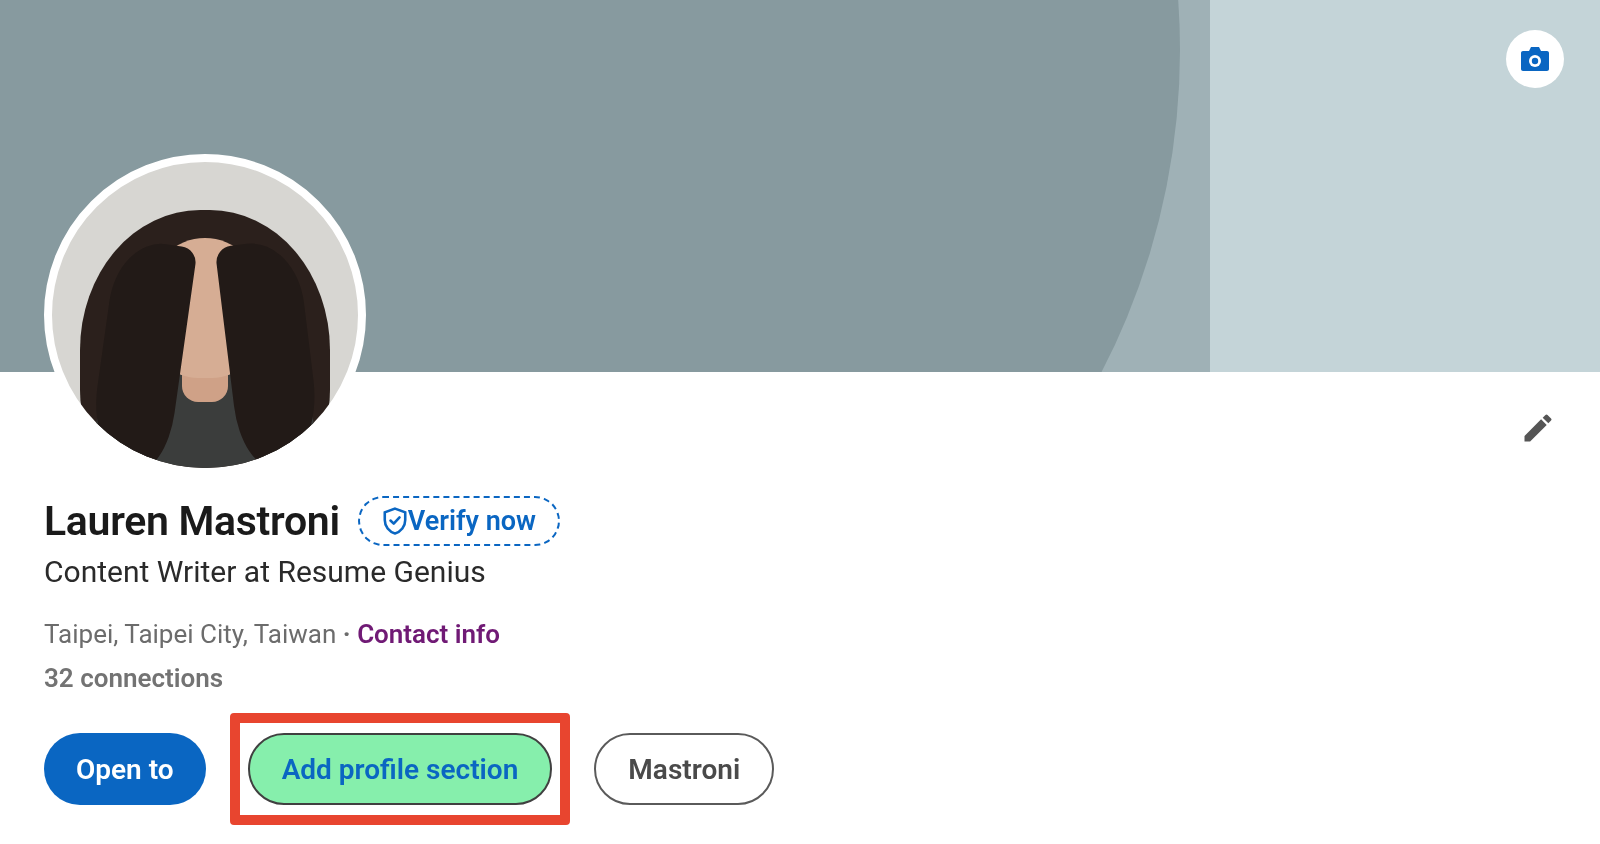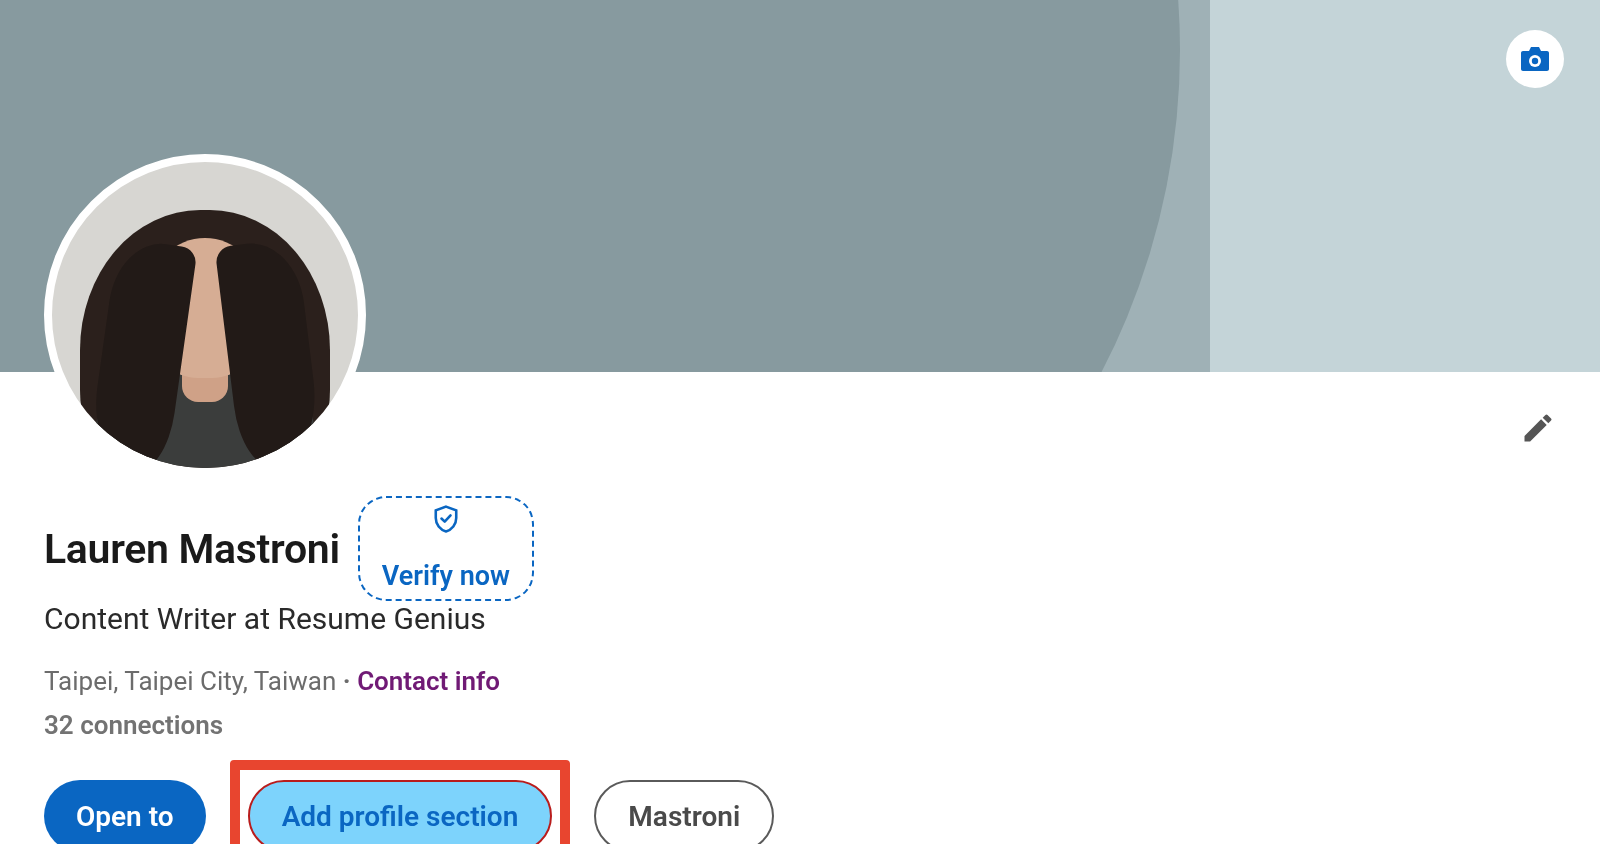--- a/index.html
+++ b/index.html
@@ -160,34 +160,33 @@
     }
     .name {
       font-size: 41px;
       font-weight: 600;
       color: #1a1a1a;
       letter-spacing: -0.3px;
     }
     .verify-pill {
       display: inline-flex;
       align-items: center;
-      gap: 27px;
+      gap: 0;
       padding: 7px 22px;
       border: 2px dashed #0a66c2;
       border-radius: 28px;
       color: #0a66c2;
       font-size: 27px;
       font-weight: 600;
       cursor: pointer;
-      flex-direction: column;
     }
     .headline {
       font-size: 30px;
       color: #2a2a2a;
-      margin-top: 0;
+      margin-top: 8px;
     }
     .location-row {
       margin-top: 30px;
       font-size: 26px;
       color: #6c6c6c;
     }
     .location-row .contact {
       color: #701a75;
       font-weight: 600;
       cursor: pointer;
@@ -221,23 +220,23 @@
       font-size: 28px;
       font-weight: 600;
       cursor: pointer;
     }
     .btn-primary {
       background: #0a66c2;
       color: #ffffff;
       border: none;
     }
     .btn-outline-blue {
-      background: #7dd3fc;
+      background: #86efac;
       color: #0a66c2;
-      border: 2px solid #b91c1c;
+      border: 2px solid #404040;
     }
     .btn-outline-gray {
       background: #ffffff;
       color: #4a4a4a;
       border: 2px solid #5a5a5a;
     }
     .highlight-box {
       border: 10px solid #e8452f;
       border-radius: 4px;
       padding: 10px 8px;

